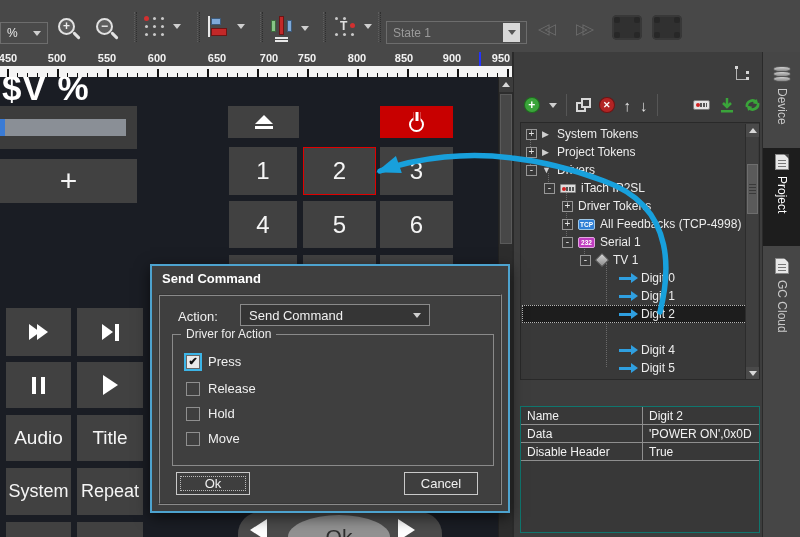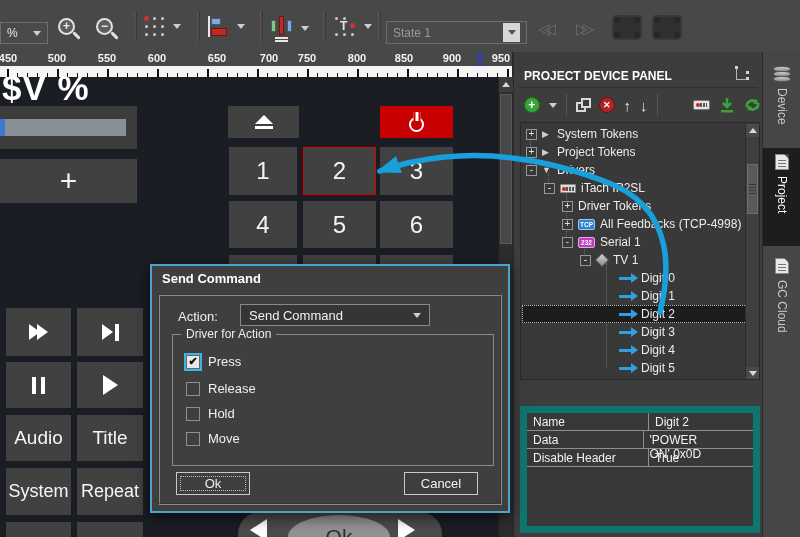--- a/index.html
+++ b/index.html
@@ -125,21 +125,21 @@
   .diamond{flex:0 0 12px;width:12px;height:12px;background:linear-gradient(135deg,#d5d5d5,#8a8a8a);border:1px solid #666;transform:rotate(45deg) scale(.85);}
   .cmd-arrow{position:relative;flex:0 0 13px;width:13px;height:3px;background:#2f9fe0;margin-right:4px;}
   .cmd-arrow::after{content:'';position:absolute;right:-6px;top:-4px;width:0;height:0;border-left:7px solid #2f9fe0;border-top:5px solid transparent;border-bottom:5px solid transparent;}
   .tguide{position:absolute;width:1px;border-left:1px dotted #6a6a6a;}
   .tscroll{position:absolute;right:1px;top:1px;width:13px;height:256px;background:#3f3f3f;border-left:1px solid #2c2c2c;}
   .tscroll .btn{position:absolute;left:0;width:13px;height:13px;background:#4a4a4a;display:flex;align-items:center;justify-content:center;}
   .tscroll .thumb{position:absolute;left:1px;top:40px;width:11px;height:50px;background:#5a5a5a;border:1px solid #6e6e6e;display:flex;flex-direction:column;align-items:center;justify-content:center;gap:2px;}
   .tscroll .thumb i{width:7px;height:1px;background:#3a3a3a;}
 
   
-  .proptable{position:absolute;left:6px;top:354px;width:240px;height:127px;border:7px solid #0f766e;background:#383838;}
+  .proptable{position:absolute;left:6px;top:354px;width:240px;height:127px;border:1px solid #0f766e;background:#383838;}
   .prow{display:flex;height:18px;border-bottom:1px solid #8f8f8f;}
   .pcell{padding:2px 6px;font-size:12px;color:#f2f2f2;}
   .pname{width:122px;border-right:1px solid #8f8f8f;}
 
   
   .sidetabs{position:absolute;left:762px;top:52px;width:38px;height:485px;background:#464646;border-left:1px solid #2a2a2a;z-index:5;}
   .vtab{position:absolute;left:0;width:38px;display:flex;flex-direction:column;align-items:center;gap:6px;padding-top:6px;color:#c9c9c9;font-size:12px;}
   .vtab.active{background:#1d1d1d;color:#fff;}
   .vtab .vlabel{writing-mode:vertical-rl;}
   .db-icon{position:relative;width:18px;height:16px;}
@@ -352,23 +352,20 @@
   </div>
 
   <div class="cscroll">
     <div class="btn">
         <i class="arr-up"></i>
       </div>
     <div class="thumb"></div>
   </div>
 
   <div class="rpanel">
-    <div class="ph" style="top:12px;">
-      <span>PROJECT DEVICE PANEL</span>
-    </div>
     <span class="hier-icon" style="top:16px;right:14px;">
         <i style="left:-2px;top:-2px;"></i>
         <i style="right:-1px;top:3px;"></i>
         <i style="right:-1px;bottom:-1px;"></i>
       </span>
 
     <div class="ptoolbar">
       <span class="circ green">+</span>
       <span class="ddcaret"></span>
       <span class="pt-sep"></span>
@@ -449,24 +446,20 @@
         <span class="cmd-arrow"></span>
         <span>Digit 0</span>
       </div>
       <div class="trow lvl4" style="top:164px;">
         <span class="cmd-arrow"></span>
         <span>Digit 1</span>
       </div>
       <div class="trow lvl4 sel" style="top:182px;">
         <span class="cmd-arrow"></span>
         <span>Digit 2</span>
-      </div>
-      <div class="trow lvl4" style="top:200px;">
-        <span class="cmd-arrow"></span>
-        <span>Digit 3</span>
       </div>
       <div class="trow lvl4" style="top:218px;">
         <span class="cmd-arrow"></span>
         <span>Digit 4</span>
       </div>
       <div class="trow lvl4" style="top:236px;">
         <span class="cmd-arrow"></span>
         <span>Digit 5</span>
       </div>
 

